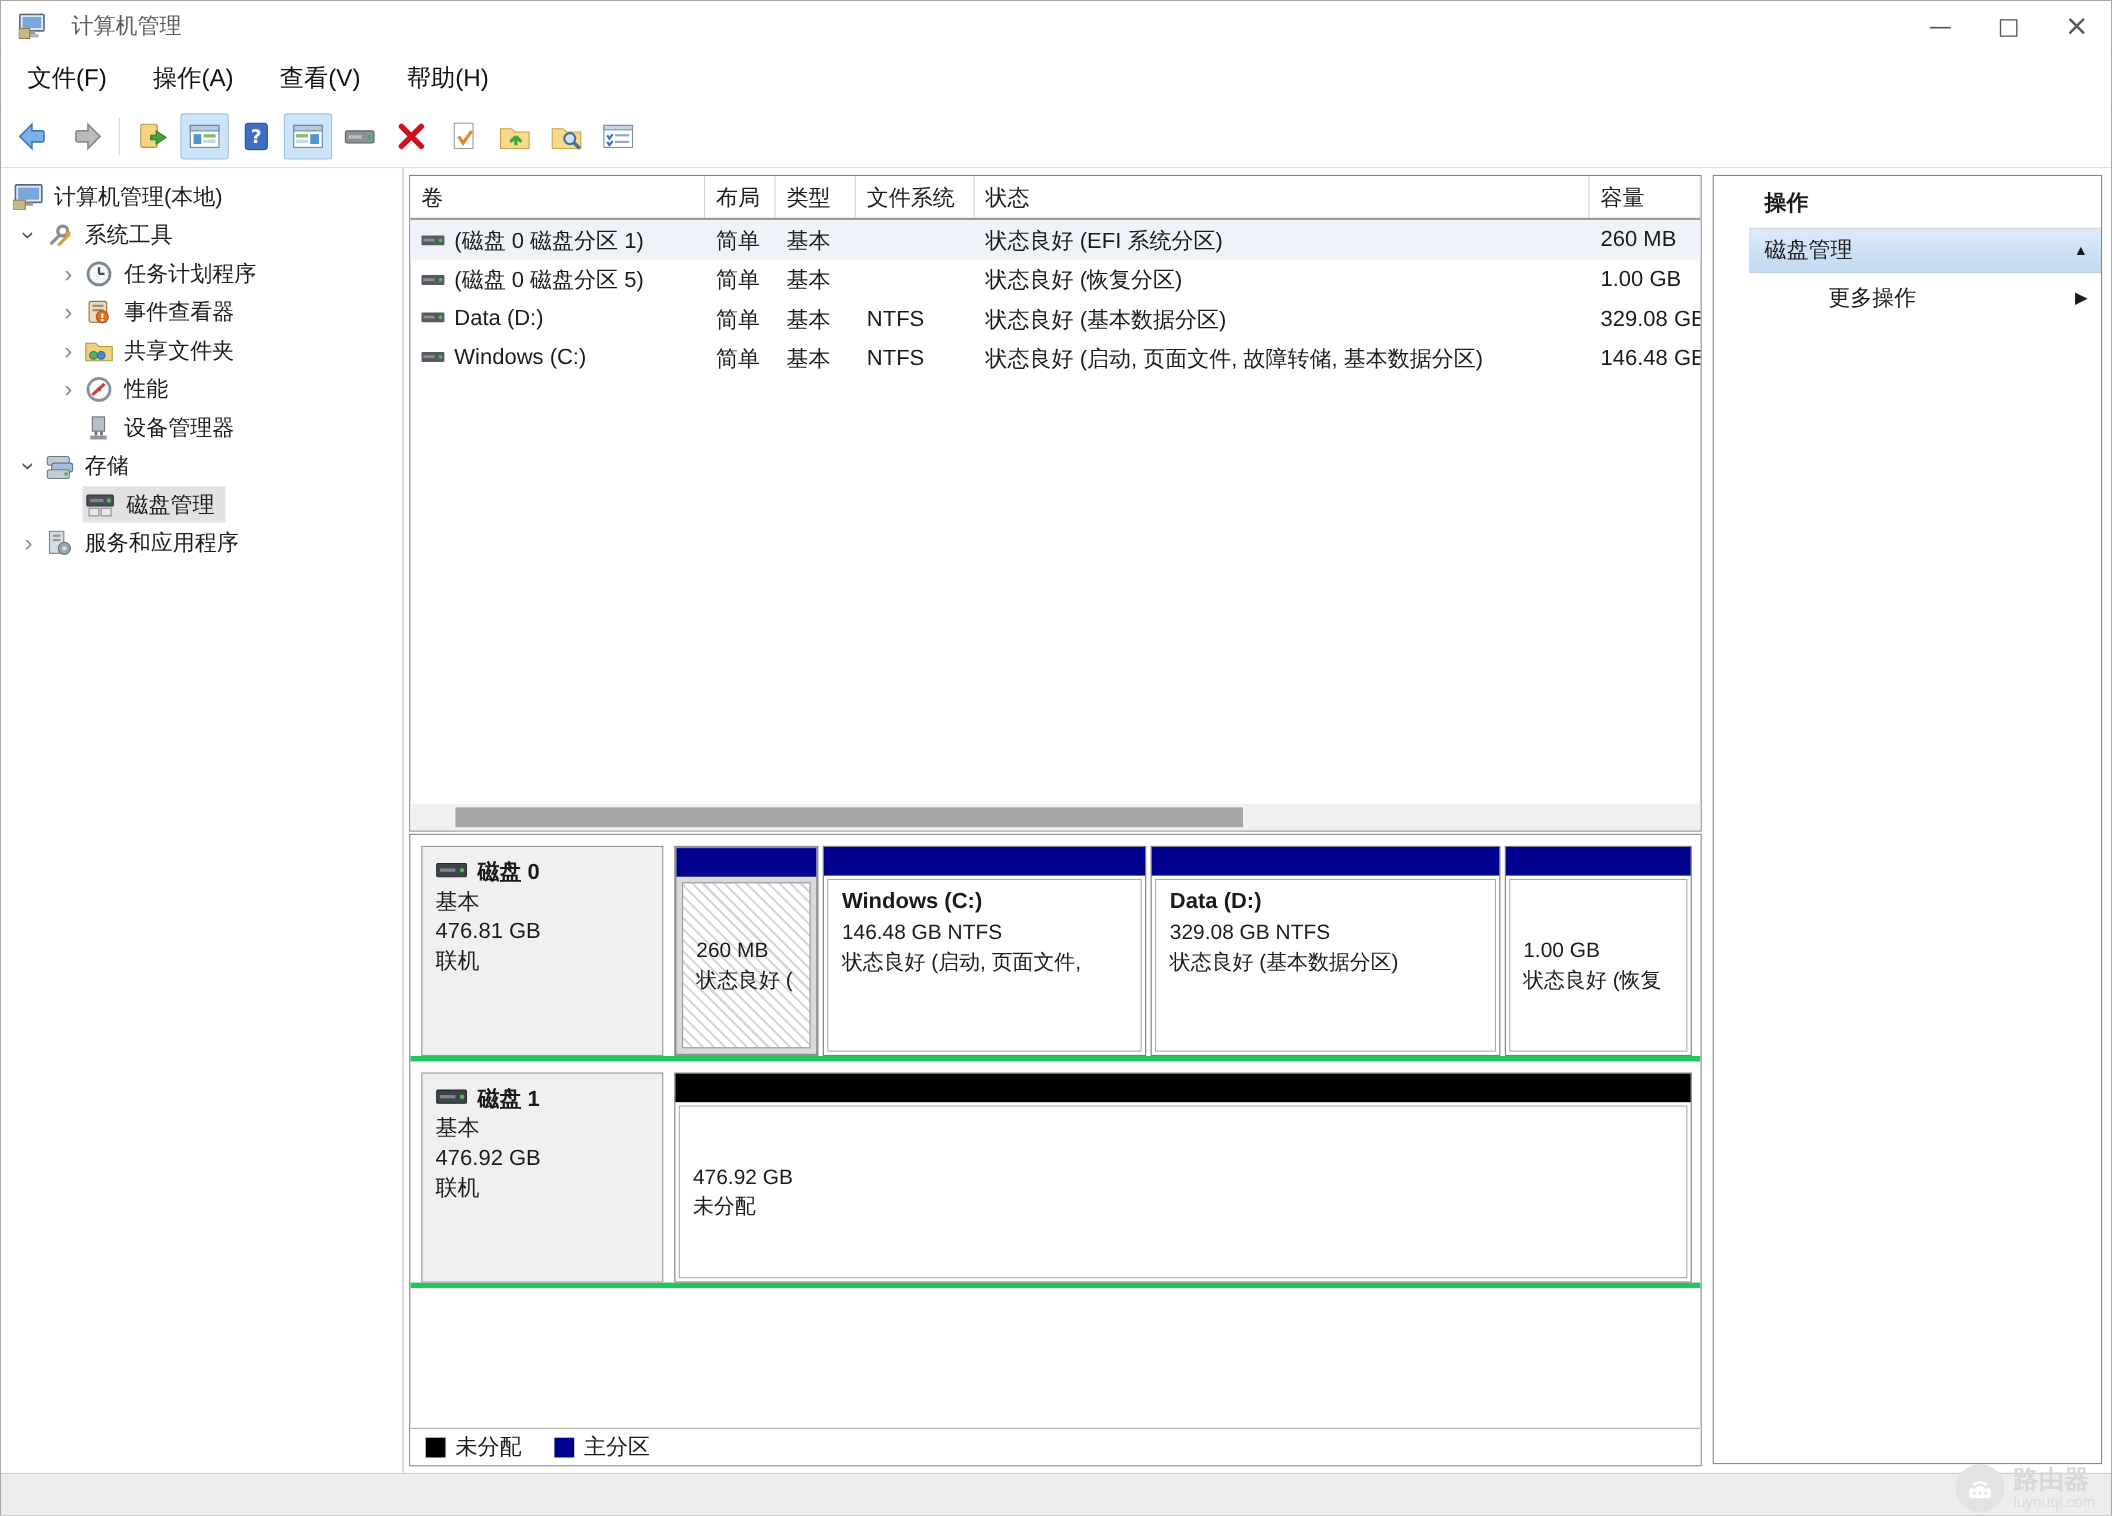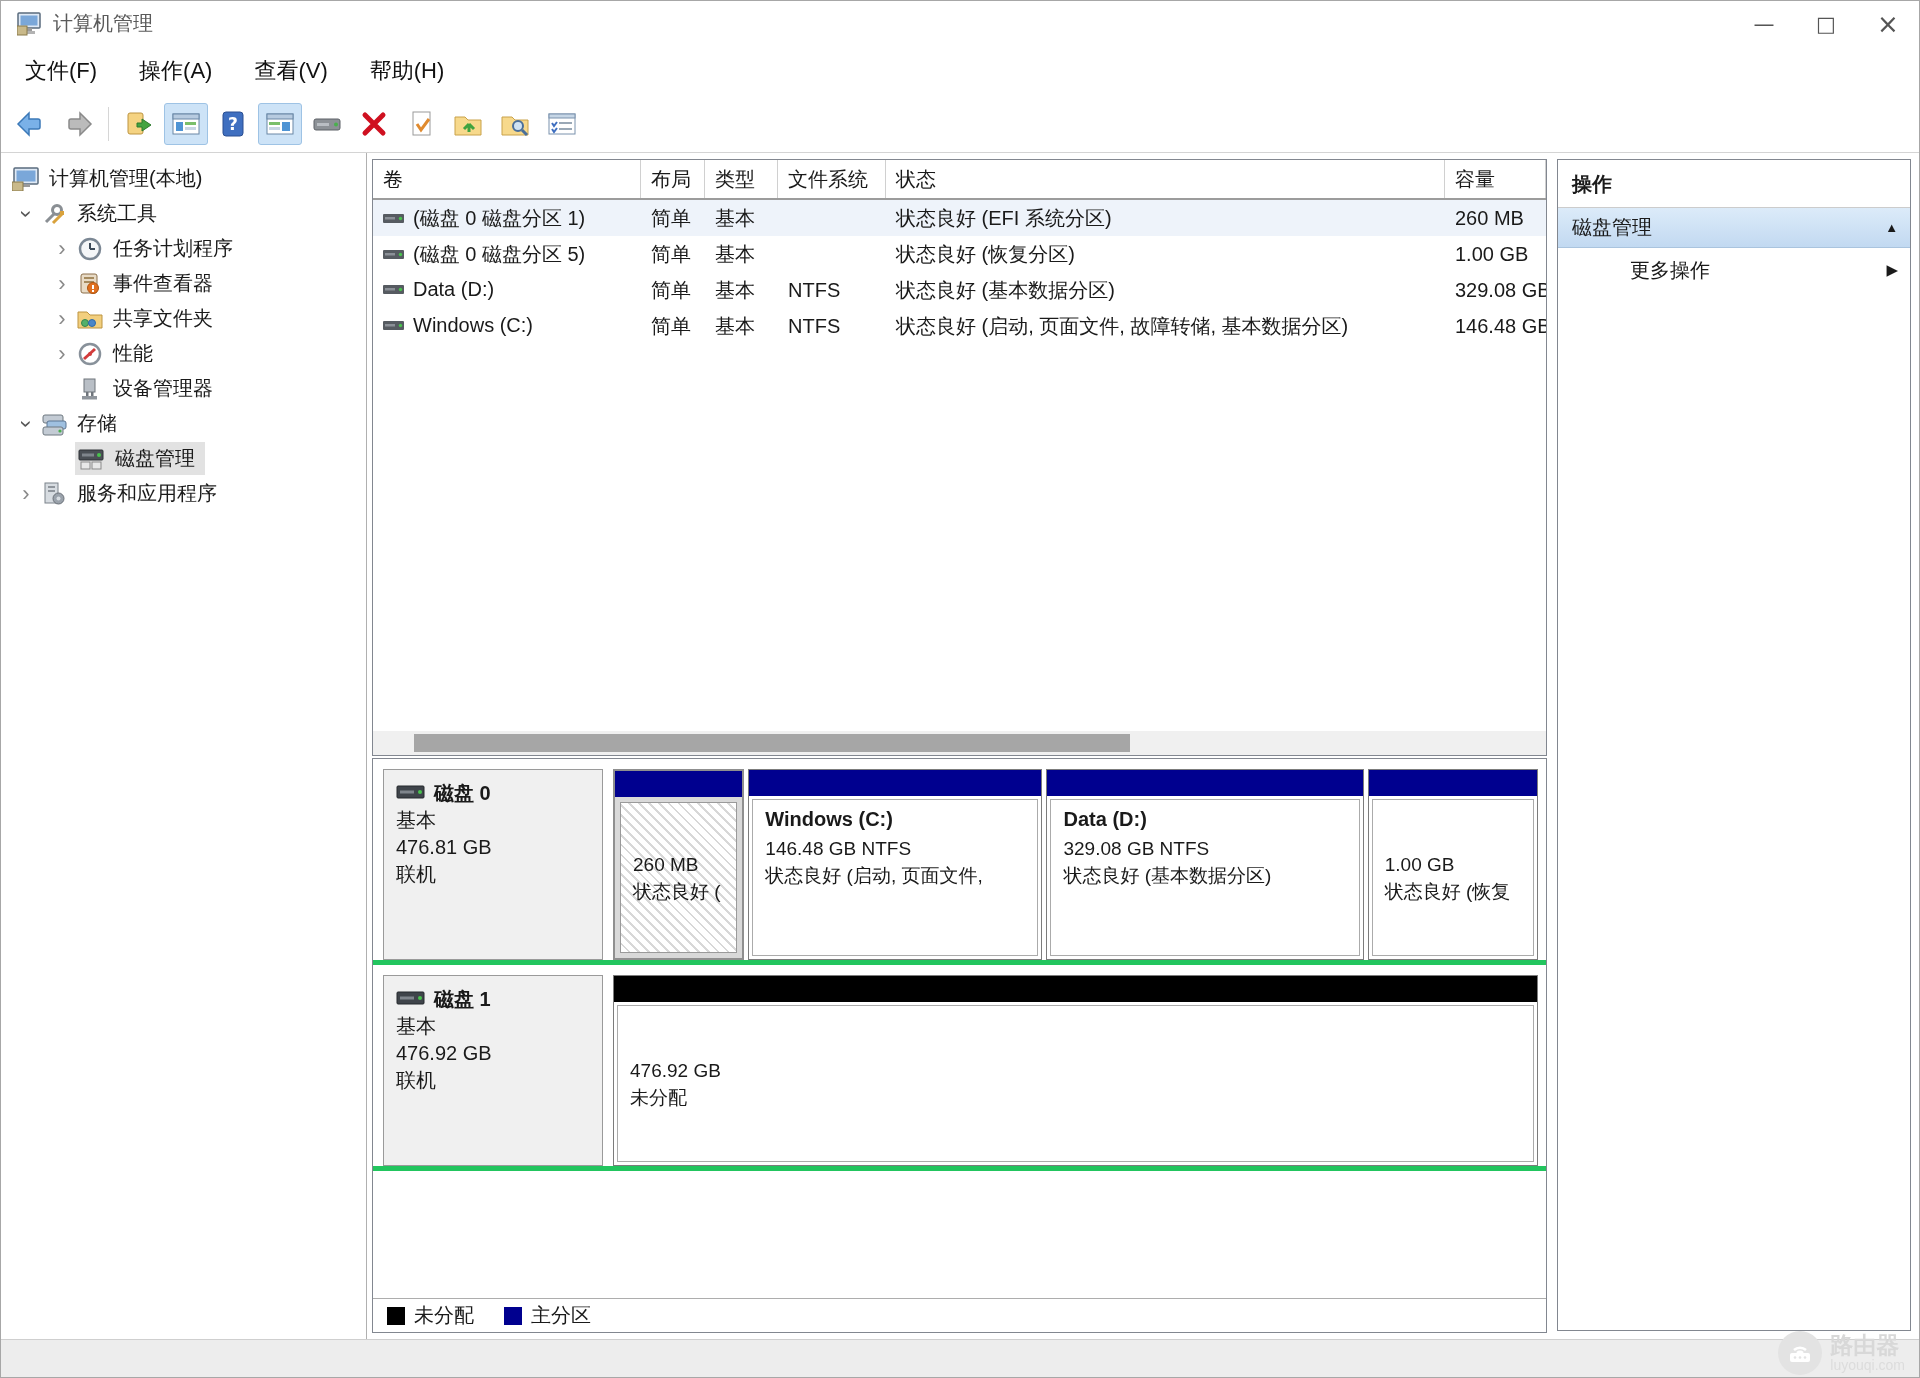--- a/index.html
+++ b/index.html
@@ -2,21 +2,21 @@
 <html><head>
 <meta charset="utf-8">
 <style>
   * { margin:0; padding:0; box-sizing:border-box; }
   html,body { width:1920px; height:1378px; background:#fff; overflow:hidden;
     font-family:"Liberation Sans","DejaVu Sans",sans-serif; color:#1a1a1a; }
   .window { width:1920px; height:1378px; border:1px solid #a7a7a7; display:flex; flex-direction:column; background:#fff; }
 
   
   .titlebar { height:45px; display:flex; align-items:center; padding-left:14px; background:#fff; flex:none; }
-  .titlebar .app-title { font-size:20px; color:#5a5a5a; margin-left:0; }
+  .titlebar .app-title { font-size:20px; color:#5a5a5a; margin-left:12px; }
   .win-controls { margin-left:auto; display:flex; height:100%; }
   .win-btn { width:62px; height:100%; display:flex; align-items:center; justify-content:center;
     font-size:21px; color:#555; font-family:"DejaVu Sans",sans-serif; }
   .win-btn.close { font-size:26px; }
 
   
   .menubar { height:50px; display:flex; align-items:center; padding-left:10px; background:#fff; flex:none; }
   .menu-item { font-size:22px; padding:6px 14px; margin-right:14px; color:#111; }
 
   
@@ -67,21 +67,21 @@
   .part.selpart { border:2px solid #8f8f8f; background:#d9d9d9; }
   .part.selpart .pbody { margin:5px; border:1px solid #9a9a9a;
     background:repeating-linear-gradient(45deg,#ffffff 0 5px,#d8d8d8 5px 7px); }
 
   .legend { margin-top:auto; height:34px; border-top:1px solid #adadad; display:flex; align-items:center; padding-left:14px; font-size:20px; flex:none; background:#fff; }
   .lg-sq { width:18px; height:18px; margin-right:9px; flex:none; }
   .lg-sq + span { margin-right:30px; }
 
   
   .actions-wrap { width:368px; flex:none; padding:6px 8px 8px 6px; background:#fff; }
-  .actions { border:1px solid #828790; height:100%; display:flex; flex-direction:column; background:#fff; }
+  .actions { border:1px solid #828790; height:100%; display:flex; flex-direction:column; background:#fff;padding-left:32px; }
   .act-title { font-size:20px; font-weight:bold; padding:11px 14px 9px; border-bottom:1px solid #cccccc; }
   .act-group { height:40px; display:flex; align-items:center; justify-content:space-between;
     padding:0 12px 0 14px; background:linear-gradient(#dcebf9,#c2d9f1); border-bottom:1px solid #aac4de; font-size:20px; }
   .act-group .arrow { font-size:13px; color:#1a1a1a; }
   .act-more { height:44px; display:flex; align-items:center; justify-content:space-between; padding:0 12px 0 72px; font-size:20px; }
   .act-more .arrow { font-size:15px; color:#1a1a1a; }
 
   
   .bottom-strip { height:38px; flex:none; background:#ededed; border-top:1px solid #cfcfcf; position:relative; }
   .watermark { position:absolute; right:14px; bottom:2px; display:flex; align-items:center; gap:8px; }

